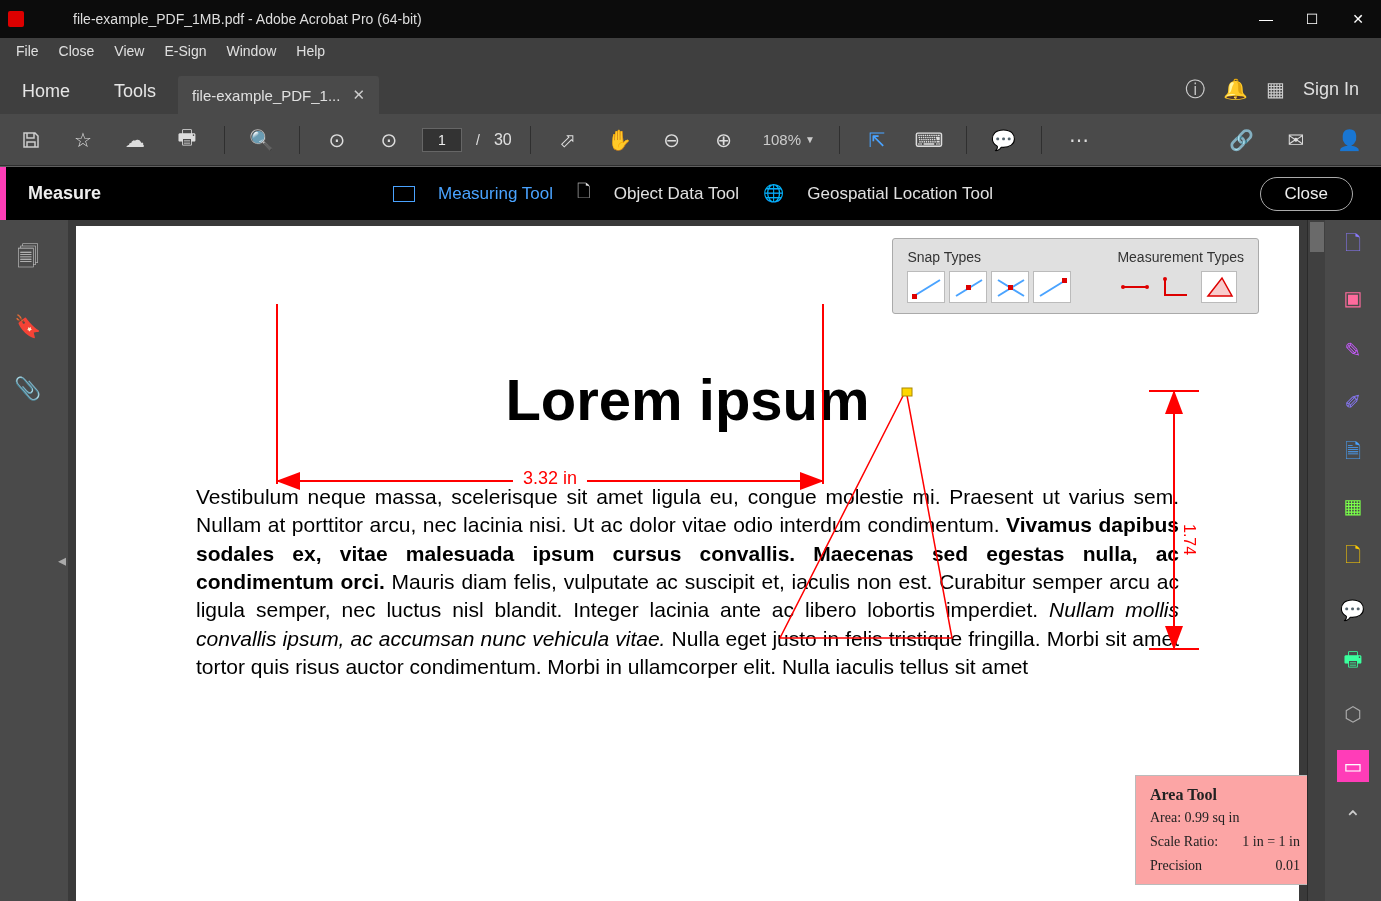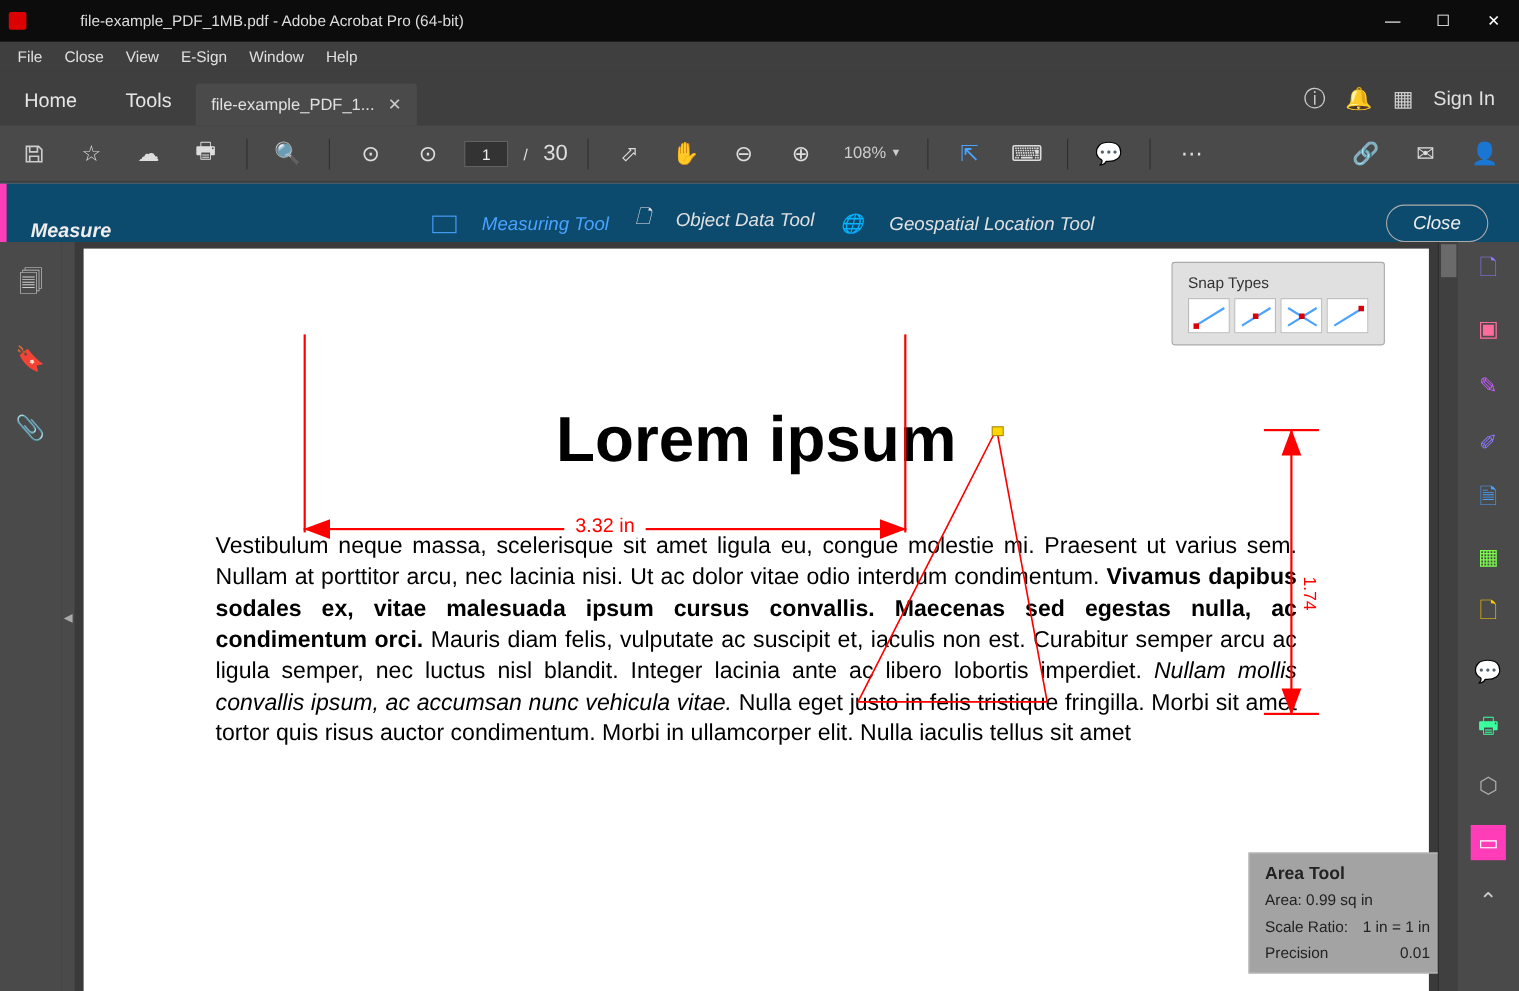--- a/index.html
+++ b/index.html
@@ -14,21 +14,21 @@
   .tabbar .navtab { padding: 12px 22px; font-size: 18px; color: #e6e6e6; }
   .doctab { background: #4a4a4a; padding: 10px 14px; font-size: 15px; display: flex; align-items: center; gap: 12px; border-radius: 3px 3px 0 0;}
   .doctab .x { color: #ccc; font-size: 15px; }
   .signin { margin-left: auto; display:flex; align-items:center; gap:18px; padding-right:22px; font-size:18px; height:100%; }
   .signin .ico { color:#ccc; font-size:20px }
   .toolbar { height: 52px; background: #4a4a4a; display: flex; align-items: center; padding: 0 12px; gap: 14px; border-bottom:1px solid #2f2f2f;}
   .tool-ico { width: 38px; height: 38px; display: flex; align-items: center; justify-content: center; color: #ddd; font-size: 20px; }
   .tool-sep { width: 1px; height: 28px; background: #2f2f2f; margin: 0 4px; }
   .page-input { width: 40px; height: 24px; background: #333; border: 1px solid #666; color: #eee; text-align: center; font-size: 14px; }
   .zoom-sel { display:flex; align-items:center; gap:4px; font-size:15px; color:#ccc; padding: 0 6px;}
-  .measurebar { height: 54px; background: #0c4a6e; display: flex; align-items: flex-end; padding-left: 28px; border-top:1px solid #606060; position:relative;font-style:italic;}
+  .measurebar { height: 54px; background: #000000; display: flex; align-items: center; padding-left: 28px; border-top:1px solid #606060; position:relative;}
   .pinkbar { width:6px; height:54px; background:#ff3db8; position:absolute; left:0; top:0;}
   .measurebar .title { font-size: 18px; font-weight:600; color:#eee; margin-right: 280px;}
   .mtool { display: flex; align-items: center; gap: 23px; font-size: 17px; padding: 6px 12px; }
   .mtool.active { color: #4aa3ff; }
   .mtool .mico { width:22px; height:16px; border:1px solid currentColor; position:relative;}
   .closebtn { margin-left: auto; margin-right: 28px; border: 1.5px solid #aaa; border-radius: 20px; padding: 6px 24px; font-size: 17px; color: #eee; }
   .workspace { position: absolute; top: 220px; bottom: 0; left: 0; right: 0; display: flex; background:#3a3a3a;}
   .leftpanel { width: 56px; background: #4a4a4a; display: flex; flex-direction: column; align-items: center; padding-top: 20px; gap: 36px; }
   .leftpanel .lico { color:#ccc; font-size:22px; }
   .collapse-l { width:12px; background:#4a4a4a; display:flex; align-items:center; justify-content:center; color:#aaa;}
@@ -60,21 +60,21 @@
   .dim-h .lbl { position:absolute; top:164px; left:50%; transform:translateX(-50%); background:#fff; padding:0 10px; color:#ff0000; font-size:18px;}
   .dim-v { position:absolute; right:100px; top:164px; width:50px; height:260px; pointer-events:none;}
   .dim-v .line { position:absolute; left:24px; top:0; bottom:0; width:2px; background:#ff0000;}
   .dim-v .tick-t, .dim-v .tick-b { position:absolute; height:2px; width:50px; background:#ff0000;}
   .dim-v .tick-t { top:0;} .dim-v .tick-b { bottom:0;}
   .dim-v .arrow-t, .dim-v .arrow-b { position:absolute; left:16px; width:0; height:0; border-left:9px solid transparent; border-right:9px solid transparent;}
   .dim-v .arrow-t { top:0; border-bottom:24px solid #ff0000;}
   .dim-v .arrow-b { bottom:0; border-top:24px solid #ff0000;}
   .dim-v .lbl { position:absolute; top:50%; left:40px; transform:translateY(-50%) rotate(90deg); transform-origin:left center; color:#ff0000; font-size:16px; background:#fff; padding:0 4px;}
   .triangle { position:absolute; left:700px; top:160px; pointer-events:none;}
-  .area-pop { position:absolute; right:-8px; bottom:16px; background:#a3a3a3; border:1px solid #bbb; padding:10px 14px; z-index:6; color:#222; font-size:14px; width:180px;}
+  .area-pop { position:absolute; right:-8px; bottom:16px; background:#fca5a5; border:1px solid #bbb; padding:10px 14px; z-index:6; color:#222; font-size:14px; width:180px;font-family:Liberation Serif, serif;}
   .area-pop .hdr { font-weight:700; font-size:16px; margin-bottom:6px;}
   .area-pop .row { display:flex; justify-content:space-between; margin-top:8px;}
   .toolbar-right { margin-left:auto; display:flex; gap:16px;}
 </style>
 </head>
 <body>
 
 <div class="titlebar">
   <div class="pdf-ico"></div>
   <span>file-example_PDF_1MB.pdf - Adobe Acrobat Pro (64-bit)</span>
@@ -118,21 +118,21 @@
   <div class="tool-ico">☆</div>
   <div class="tool-ico">☁</div>
   <div class="tool-ico">🖶</div>
   <div class="tool-sep"></div>
   <div class="tool-ico">🔍</div>
   <div class="tool-sep"></div>
   <div class="tool-ico">⊙</div>
   <div class="tool-ico">⊙</div>
   <input class="page-input" value="1" style="">
   <span style="font-size:14px;">/</span>
-  <span style="font-size:20px;">30</span>
+  <span style="font-size:16px;">30</span>
   <div class="tool-sep"></div>
   <div class="tool-ico">⬀</div>
   <div class="tool-ico">✋</div>
   <div class="tool-ico">⊖</div>
   <div class="tool-ico">⊕</div>
   <div class="zoom-sel">
       <span>108%</span> 
       <span style="font-size:10px;">▼</span>
     </div>
   <div class="tool-sep"></div>
@@ -217,20 +217,37 @@
                 <rect x="16" y="13" width="5" height="5" fill="#d00"></rect>
               </svg></div>
           <div class="snap-btn"><svg width="38" height="32">
                 <line x1="6" y1="24" x2="32" y2="8" stroke="#4aa3ff" stroke-width="2"></line>
                 <line x1="6" y1="8" x2="32" y2="24" stroke="#4aa3ff" stroke-width="2"></line>
                 <rect x="16" y="13" width="5" height="5" fill="#d00"></rect>
               </svg></div>
           <div class="snap-btn"><svg width="38" height="32">
                 <line x1="6" y1="24" x2="32" y2="8" stroke="#4aa3ff" stroke-width="2"></line>
                 <rect x="28" y="6" width="5" height="5" fill="#d00"></rect>
+              </svg></div>
+        </div>
+      </div>
+      <div class="snap-group">
+        <div class="label">Measurement Types</div>
+        <div class="mt-btns">
+          <div class="mt-btn"><svg width="36" height="32">
+                <line x1="6" y1="16" x2="30" y2="16" stroke="#d00" stroke-width="2"></line>
+                <circle cx="6" cy="16" r="2" fill="#d00"></circle>
+                <circle cx="30" cy="16" r="2" fill="#d00"></circle>
+              </svg></div>
+          <div class="mt-btn"><svg width="36" height="32">
+                <polyline points="6,8 6,24 28,24" fill="none" stroke="#d00" stroke-width="2"></polyline>
+                <circle cx="6" cy="8" r="2" fill="#d00"></circle>
+              </svg></div>
+          <div class="mt-btn sel"><svg width="36" height="32">
+                <polygon points="6,24 20,6 30,24" fill="#d00" fill-opacity="0.2" stroke="#d00" stroke-width="1.5"></polygon>
               </svg></div>
         </div>
       </div>
     </div>
 
     <div class="area-pop">
       <div class="hdr">Area Tool</div>
       <div><span>Area:</span> <span>0.99 sq in</span></div>
       <div class="row">
           <span>Scale Ratio:</span>

